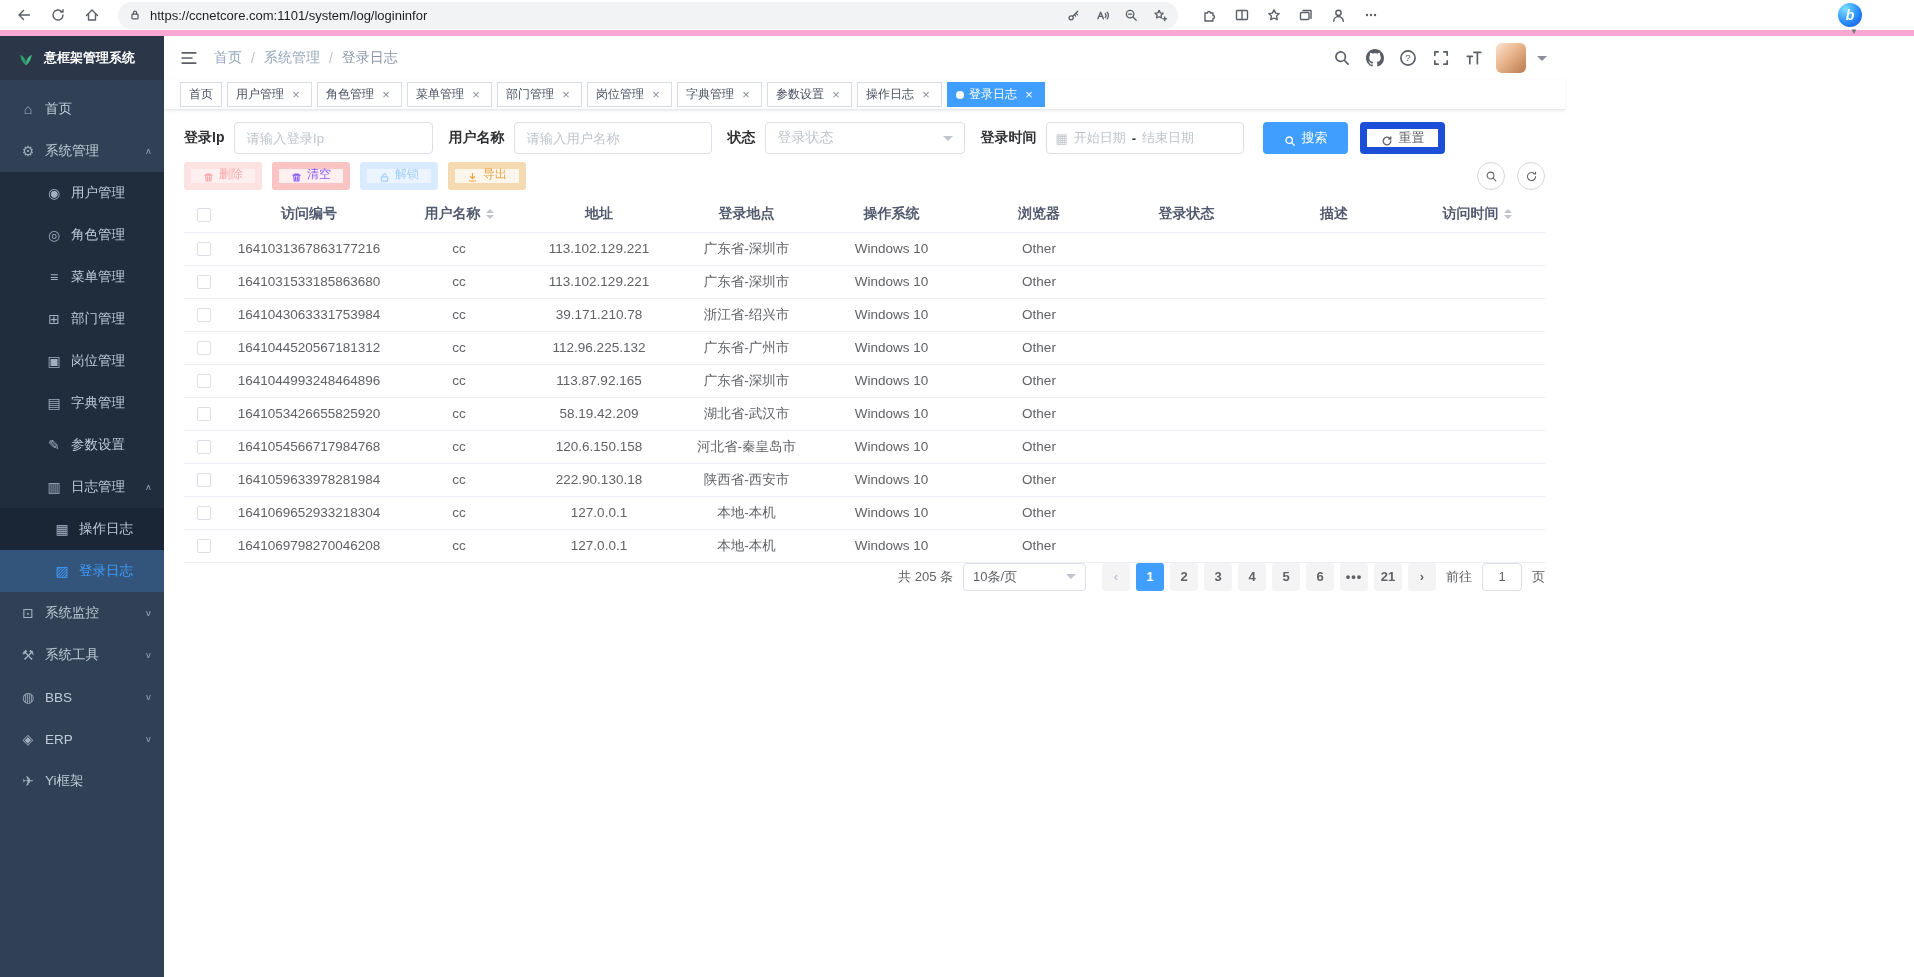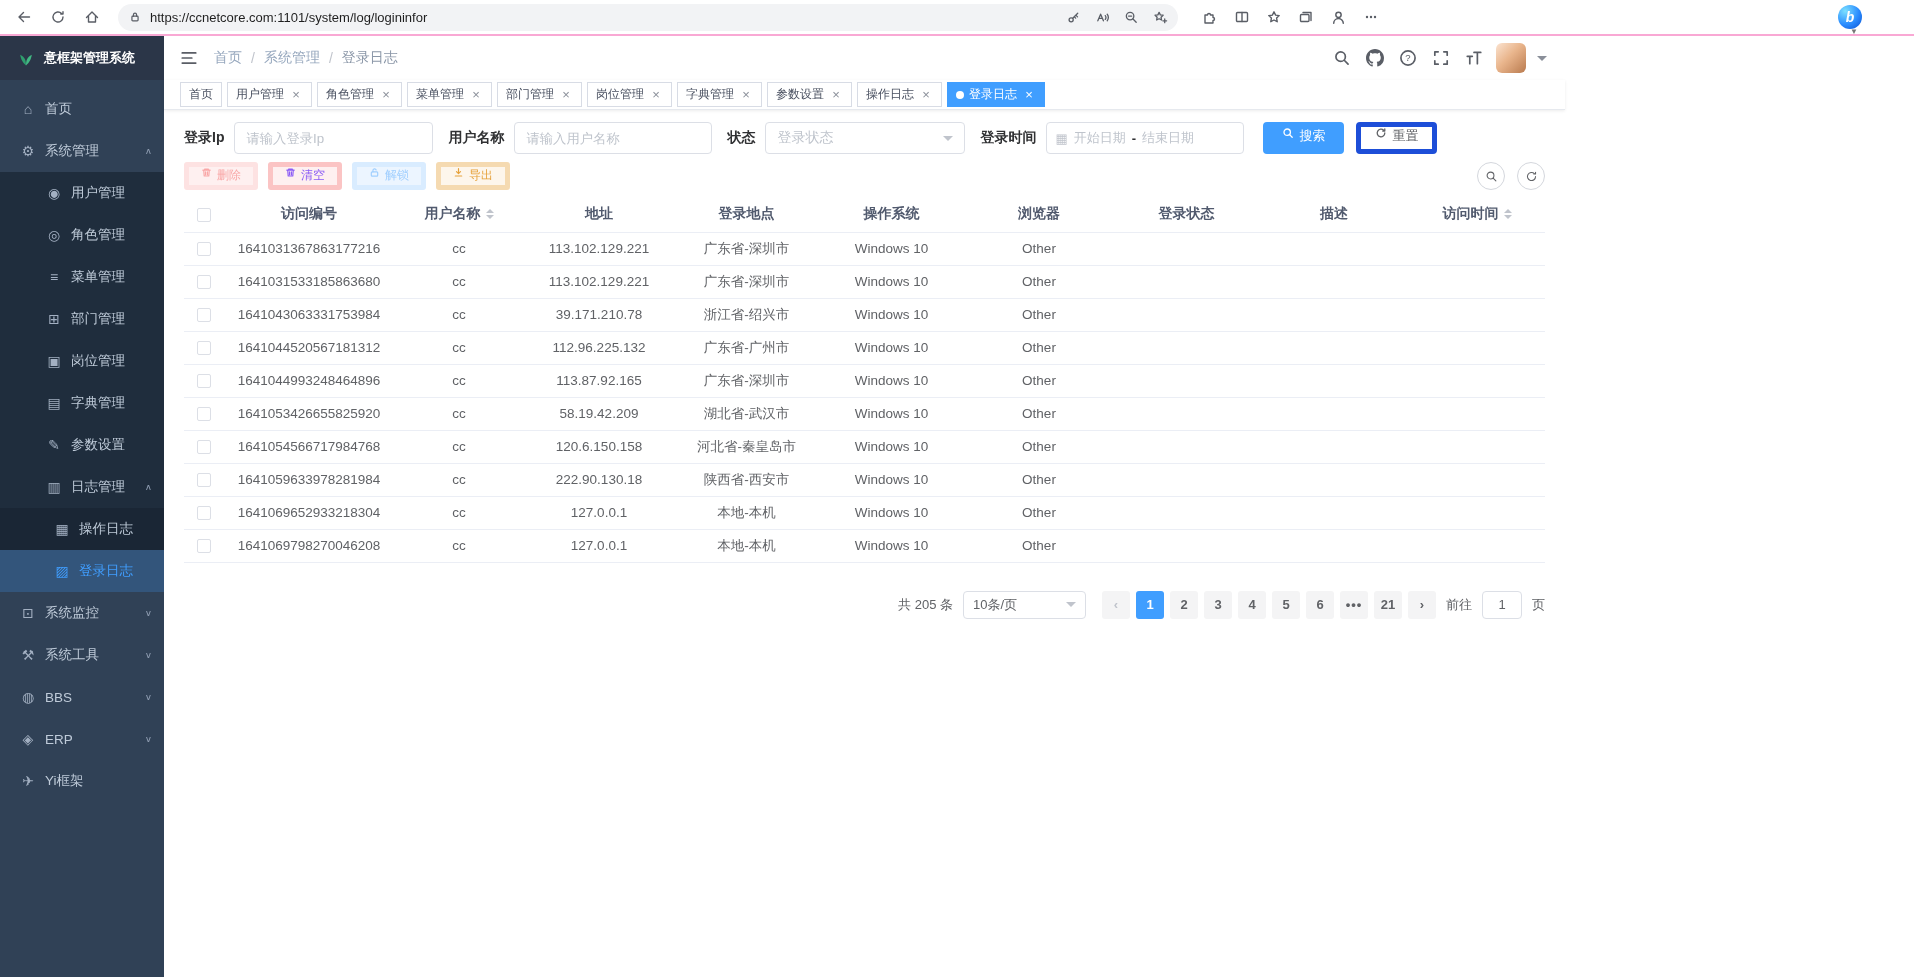--- a/index.html
+++ b/index.html
@@ -3,21 +3,21 @@
 <meta charset="utf-8">
 <style>
 *{box-sizing:border-box;margin:0;padding:0}
 html,body{width:1914px;height:977px}
 body{font-family:"Liberation Sans","DejaVu Sans",sans-serif;background:#fff;overflow:hidden;font-size:14px;color:#606266}
 svg{display:block}
 .ci{display:flex;align-items:center;justify-content:center;cursor:pointer}
 .ci svg{stroke:#5a5e66;fill:none;stroke-width:1.4;stroke-linecap:round;stroke-linejoin:round}
 
 
-.chrome{position:relative;height:36px;background:#fff;border-bottom:2px solid #f9a8d4;display:flex;align-items:center;padding:0 10px;gap:6px}
+.chrome{position:relative;height:36px;background:#fff;border-bottom:6px solid #f9a8d4;display:flex;align-items:center;padding:0 10px;gap:6px}
 .chrome-btn{width:28px;height:28px;border-radius:6px}
 .url-pill{width:1060px;height:27px;background:#f2f3f5;border-radius:14px;display:flex;align-items:center;padding:0 10px;gap:8px;margin-left:6px}
 .url-text{font-size:13px;color:#1f1f1f;flex:1;white-space:nowrap;overflow:hidden}
 .pill-icons{display:flex;align-items:center;gap:14px;margin-left:auto}
 .tb-icons{display:flex;align-items:center;gap:16px;margin-left:18px}
 .copilot{margin-left:auto;margin-right:42px;width:24px;height:24px;border-radius:50%;background:radial-gradient(circle at 30% 25%,#7be0ff,#2a8cff 55%,#0b50d0);color:#fff;font-weight:700;font-size:14px;display:flex;align-items:center;justify-content:center;cursor:pointer;font-style:italic}
 .copilot-caret{position:absolute;right:56px;top:27px;font-size:8px;color:#777}
 
 
 .app{display:flex;height:941px;background:#fff}
@@ -69,21 +69,21 @@
 input.box::placeholder{color:#bfc4cc}
 .inp-ip{width:199px}
 .inp-user{width:198px}
 .sel-status{width:200px;justify-content:space-between;cursor:pointer}
 .placeholder{color:#bfc4cc}
 .sel-caret{width:0;height:0;border:5px solid transparent;border-top-color:#c0c4cc;margin-top:5px}
 .date-range{width:198px;gap:6px;font-size:13px;padding:0 8px;cursor:pointer}
 .date-range .dsep{color:#303133;font-weight:700}
 .cal-glyph{color:#c0c4cc;font-size:13px}
 
-.btn{height:32px;padding:0 14px;border-radius:4px;font-size:13px;display:inline-flex;align-items:flex-start;gap:5px;border:5px solid #1d4ed8;background:#fff;color:#606266;cursor:pointer;white-space:nowrap}
+.btn{height:32px;padding:0 14px;border-radius:4px;font-size:13px;display:inline-flex;align-items:flex-end;gap:5px;border:7px solid #1d4ed8;background:#fff;color:#606266;cursor:pointer;white-space:nowrap}
 .btn svg{stroke:currentColor;fill:none;stroke-width:1.3;stroke-linecap:round;stroke-linejoin:round}
 .btn-primary{background:#409eff;border-color:#409eff;color:#fff}
 .btn-search{margin-left:4px}
 .btn-reset{margin-left:12px}
 
 
 .toolbar{margin-top:8px;display:flex;align-items:center;gap:10px}
 .btn-sm{height:28px;padding:0 12px;font-size:12px;border-radius:3px}
 .danger-plain{background:#fef0f0;border-color:#fbc4c4;color:#8b5cf6}
 .danger-plain.disabled{border-color:#fde2e2;color:#f9a7a7;cursor:not-allowed}
@@ -96,21 +96,21 @@
 
 table{width:100%;border-collapse:collapse;table-layout:fixed;margin-top:6px}
 th{height:36px;font-weight:700;color:#515a6e;font-size:14px;border-bottom:1px solid #ebeef5;text-align:center;white-space:nowrap}
 td{height:33px;border-bottom:1px solid #ebeef5;text-align:center;color:#606266;font-size:13.5px;white-space:nowrap;overflow:hidden}
 .cb{appearance:none;width:14px;height:14px;border:1px solid #dcdfe6;border-radius:2px;background:#fff;cursor:pointer;vertical-align:middle}
 .caret-wrap{display:inline-flex;flex-direction:column;margin-left:5px;vertical-align:middle;cursor:pointer}
 .c-up{width:0;height:0;border:4px solid transparent;border-bottom-color:#c0c4cc;margin-bottom:2px}
 .c-down{width:0;height:0;border:4px solid transparent;border-top-color:#c0c4cc}
 
 
-.pagination{display:flex;align-items:center;justify-content:flex-end;gap:10px;margin-top:28px;font-size:13px;color:#606266}
+.pagination{display:flex;align-items:center;justify-content:flex-end;gap:10px;font-size:13px;color:#606266}
 .page-size{width:123px;height:28px;border:1px solid #dcdfe6;border-radius:4px;display:flex;align-items:center;justify-content:space-between;padding:0 9px;cursor:pointer;margin-right:6px}
 .pager{display:flex;gap:6px;align-items:center}
 .page-btn{min-width:28px;height:28px;border:none;border-radius:3px;background:#f4f4f5;color:#606266;font-size:13px;font-weight:600;display:flex;align-items:center;justify-content:center;cursor:pointer;padding:0 5px;font-family:inherit}
 .page-btn.active{background:#409eff;color:#fff}
 .page-btn.prev{color:#c0c4cc}
 .page-btn.more{letter-spacing:1px;color:#606266}
 .jump-input{width:40px;height:28px;border:1px solid #dcdfe6;border-radius:4px;text-align:center;color:#606266;font-size:13px;outline:none;font-family:inherit}
 </style>
 </head>
 <body>

